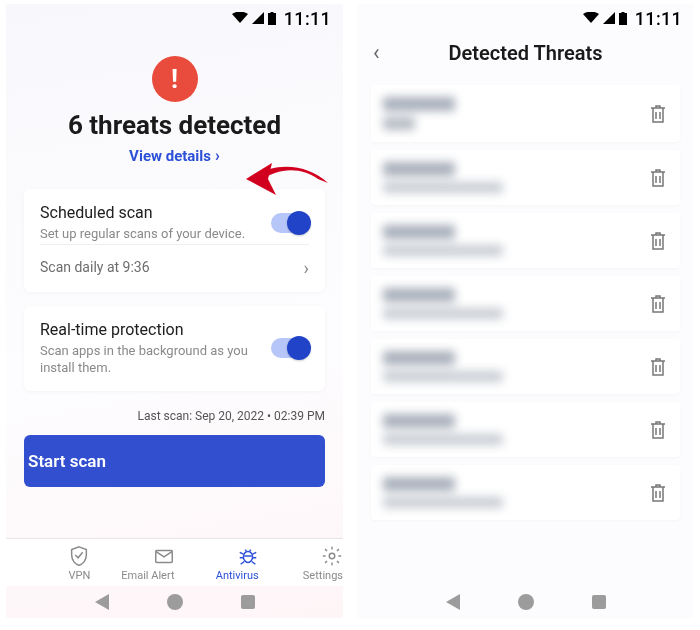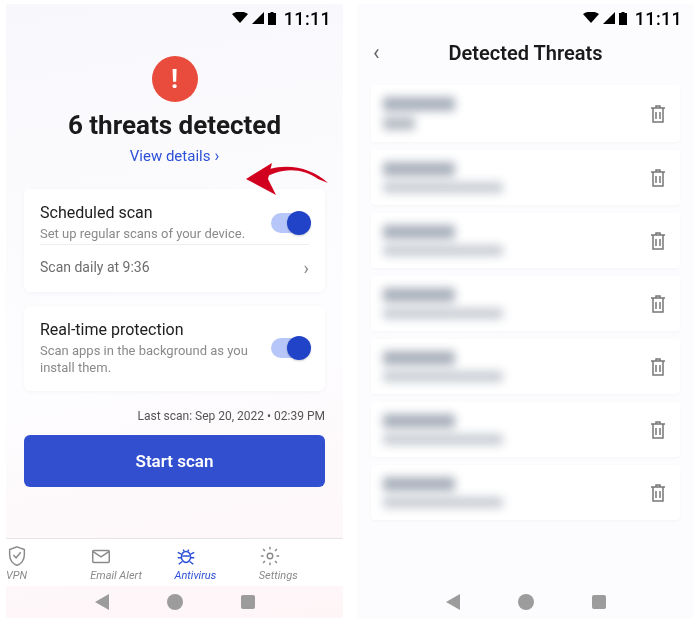--- a/index.html
+++ b/index.html
@@ -8,36 +8,36 @@
   .phone-b { background: #fcfcfe; }
 
   .status-bar { height: 26px; display: flex; justify-content: flex-end; align-items: center; gap: 4px; padding: 2px 12px 0 0; font-size: 18px; font-weight: 500; color: #000; }
   .status-bar svg { display:block; }
   .clock { margin-left: 4px; letter-spacing: .3px; }
 
   
   .main-a { flex: 1; display: flex; flex-direction: column; padding: 26px 18px 0 18px; overflow: hidden; }
   .alert-badge { width: 46px; height: 46px; border-radius: 50%; background: #e94b3c; display: flex; align-items: center; justify-content: center; margin: 0 auto 8px auto; color: #fff; font-weight: 700; font-size: 26px; }
   .headline { text-align: center; font-size: 26px; font-weight: 700; color: #1a1a1a; margin-bottom: 6px; }
-  .view-details { display: flex; justify-content: center; align-items: center; gap: 4px; color: #2c50d6; font-weight: 400; font-size: 15px; margin-bottom: 24px; cursor: pointer; position: relative; }
+  .view-details { display: flex; justify-content: center; align-items: center; gap: 4px; color: #2c50d6; font-weight: 700; font-size: 15px; margin-bottom: 24px; cursor: pointer; position: relative; }
   .view-details .chev { font-size: 16px; }
 
   .card { background: #fff; border-radius: 6px; box-shadow: 0 1px 4px rgba(0,0,0,.04); padding: 14px 16px; margin-bottom: 14px; }
   .card-row { display: flex; align-items: center; gap: 12px; }
   .card-title { font-size: 16px; color: #202020; font-weight: 400; }
   .card-sub { font-size: 13px; color: #8a8a8a; margin-top: 4px; line-height: 1.3; }
   .toggle { width: 38px; height: 20px; background: #b6c6f9; border-radius: 10px; position: relative; flex-shrink: 0; }
   .toggle::after { content: ""; position: absolute; right: -2px; top: -2px; width: 24px; height: 24px; border-radius: 50%; background: #2143c8; box-shadow: 0 1px 2px rgba(0,0,0,.2); }
   .subline-row { border-top: 1px solid #eee; margin-top: 1px; padding-top: 12px; display: flex; align-items: center; justify-content: space-between; font-size: 14px; color: #6d6d6d; }
 
   .lastscan { text-align: right; font-size: 12px; color: #555; margin: 4px 0 12px; }
-  .start-btn { background: #314fcf; color: #fff; text-align: center; padding: 16px 4px; border-radius: 6px; font-size: 17px; font-weight: 600; margin-bottom: 27px; cursor: pointer; }
+  .start-btn { background: #314fcf; color: #fff; padding: 16px 4px; border-radius: 6px; font-size: 17px; font-weight: 600; margin-bottom: 27px; cursor: pointer; }
 
   .bottom-tabs { display: flex; border-top: 1px solid #e5e5e5; padding: 6px 0 4px; background: #fff; }
-  .tab { flex: 1; display: flex; flex-direction: column; align-items: flex-start; gap: 2px; color: #8a8a8a; font-size: 11px; cursor: pointer; font-style: italic; }
+  .tab { flex: 1; display: flex; flex-direction: column; align-items: flex-end; gap: 2px; color: #8a8a8a; font-size: 11px; cursor: pointer; }
   .tab.active { color: #2c50d6; }
   .tab .ic { width: 22px; height: 22px; }
 
   .sysnav { height: 32px; display: flex; justify-content: center; align-items: center; gap: 58px; background: transparent; }
   .sysnav .tri { width: 0; height: 0; border-top: 8px solid transparent; border-bottom: 8px solid transparent; border-right: 14px solid #9c9c9c; }
   .sysnav .circ { width: 16px; height: 16px; border-radius: 50%; background: #9c9c9c; }
   .sysnav .sq { width: 14px; height: 14px; background: #9c9c9c; border-radius: 2px; }
 
   
   .header-b { display: flex; align-items: center; padding: 10px 16px; }

